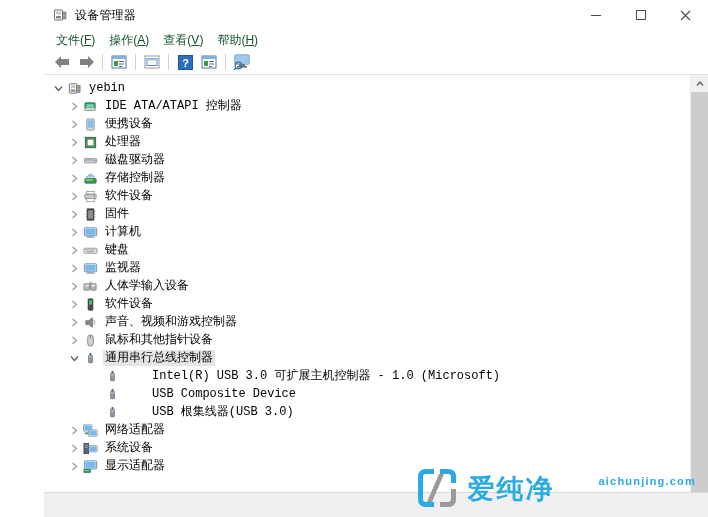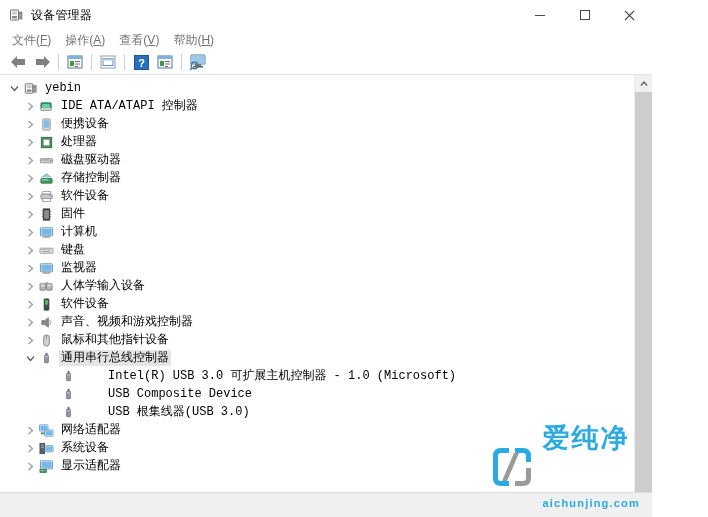--- a/index.html
+++ b/index.html
@@ -11,26 +11,27 @@
     height: 517px;
     background: #ffffff;
     font-family: "Liberation Sans", "DejaVu Sans", sans-serif;
     font-size: 12px;
     color: #000000;
     overflow: hidden;
     -webkit-font-smoothing: antialiased;
   }
   .window {
     position: relative;
-    width: 652px;
+    width: 708px;
     height: 517px;
     background: #ffffff;
     box-sizing: border-box;
     display: flex;
     flex-direction: column;
+    padding-left: 44px;
   }
 
   
   .titlebar {
     height: 30px;
     flex: 0 0 30px;
     background: #ffffff;
     display: flex;
     align-items: center;
     position: relative;
@@ -79,21 +80,21 @@
   .menubar {
     height: 20px;
     flex: 0 0 20px;
     display: flex;
     align-items: center;
     padding-left: 6px;
     background: #ffffff;
   }
   .menu-item {
     font-size: 12px;
-    color: #737373;
+    color: #14532d;
     padding: 2px 8px 2px 6px;
     cursor: default;
     white-space: nowrap;
   }
   .menu-item u { text-decoration: underline; }
 
   
   .toolbar {
     height: 24px;
     flex: 0 0 24px;
@@ -232,21 +233,21 @@
     z-index: 20;
   }
   .wm-logo {
     width: 46px;
     height: 46px;
     flex: 0 0 46px;
     margin-right: 8px;
   }
   .wm-text {
     display: flex;
-    flex-direction: column;
+    flex-direction: row;
     justify-content: center;
     gap: 44px;
   }
   .wm-cn {
     font-size: 27px;
     line-height: 29px;
     font-weight: bold;
     color: #29abe2;
     letter-spacing: 2px;
     font-family: "DejaVu Sans", sans-serif;

